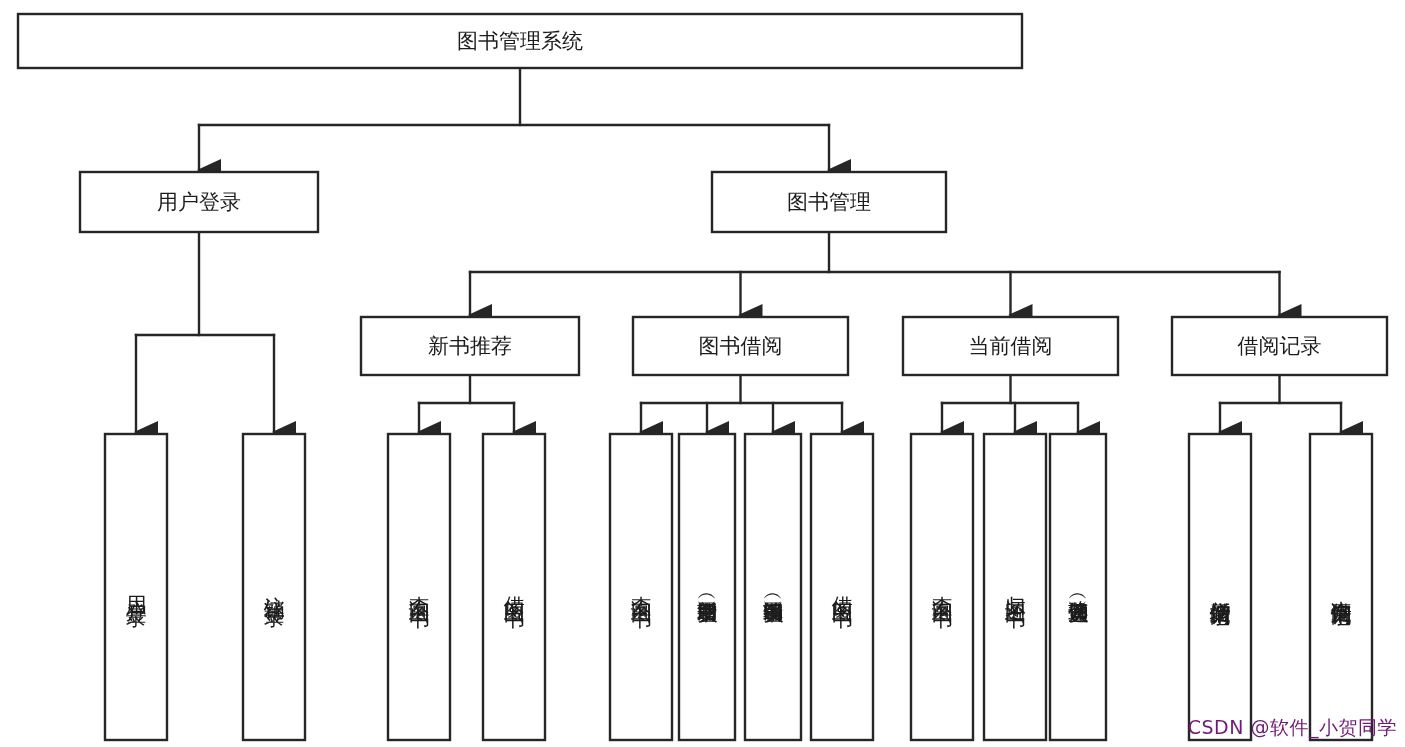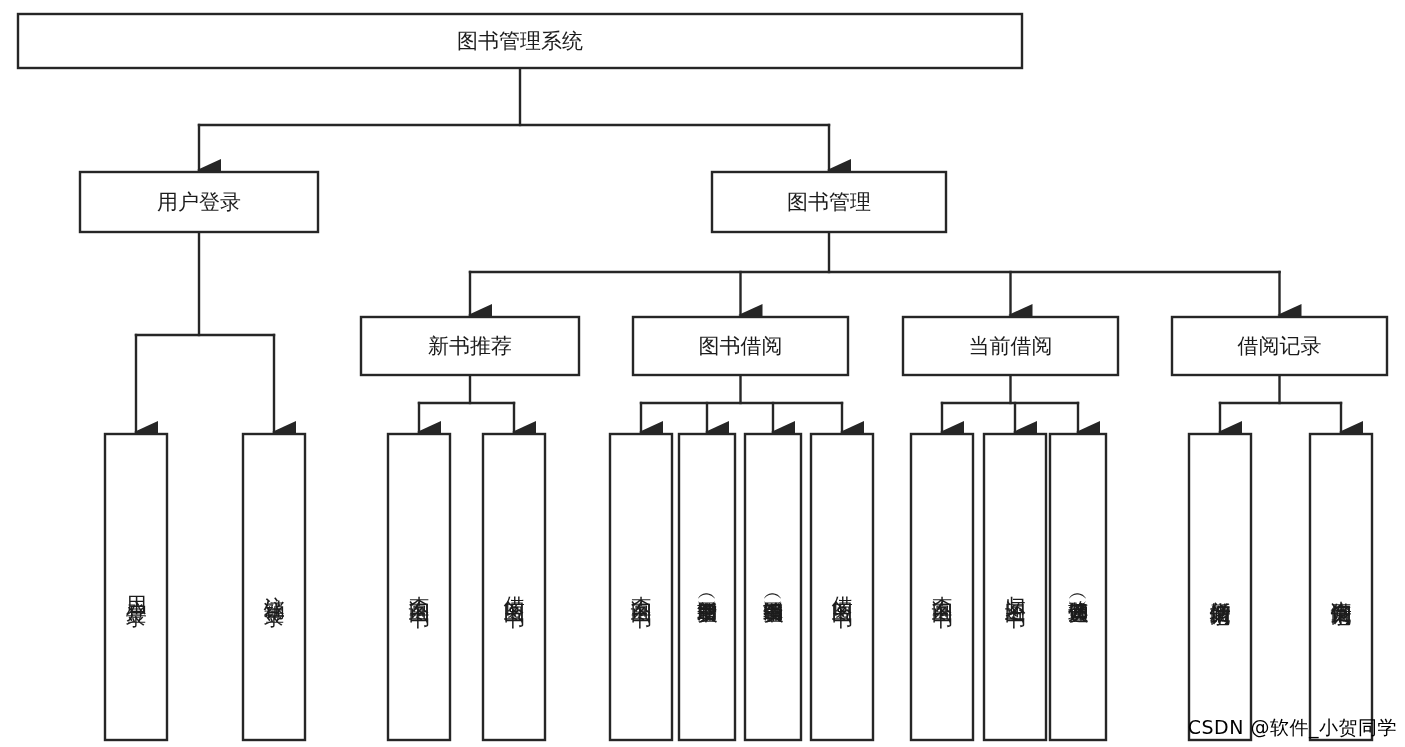--- a/index.html
+++ b/index.html
@@ -61,21 +61,21 @@
     text-align: center;
     white-space: nowrap;
     pointer-events: none;
   }
   .watermark {
     position: absolute;
     right: 8px;
     bottom: 6px;
     font-family: "DejaVu Sans", "Liberation Sans", sans-serif;
     font-size: 19px;
-    color: #000000;
+    color: #701a75;
     white-space: nowrap;
     letter-spacing: 0.5px;
   }
 </style>
 </head>
 <body>
 
 <div id="stage">
 
   <svg id="diagram-svg" viewBox="0 0 1405 747">

